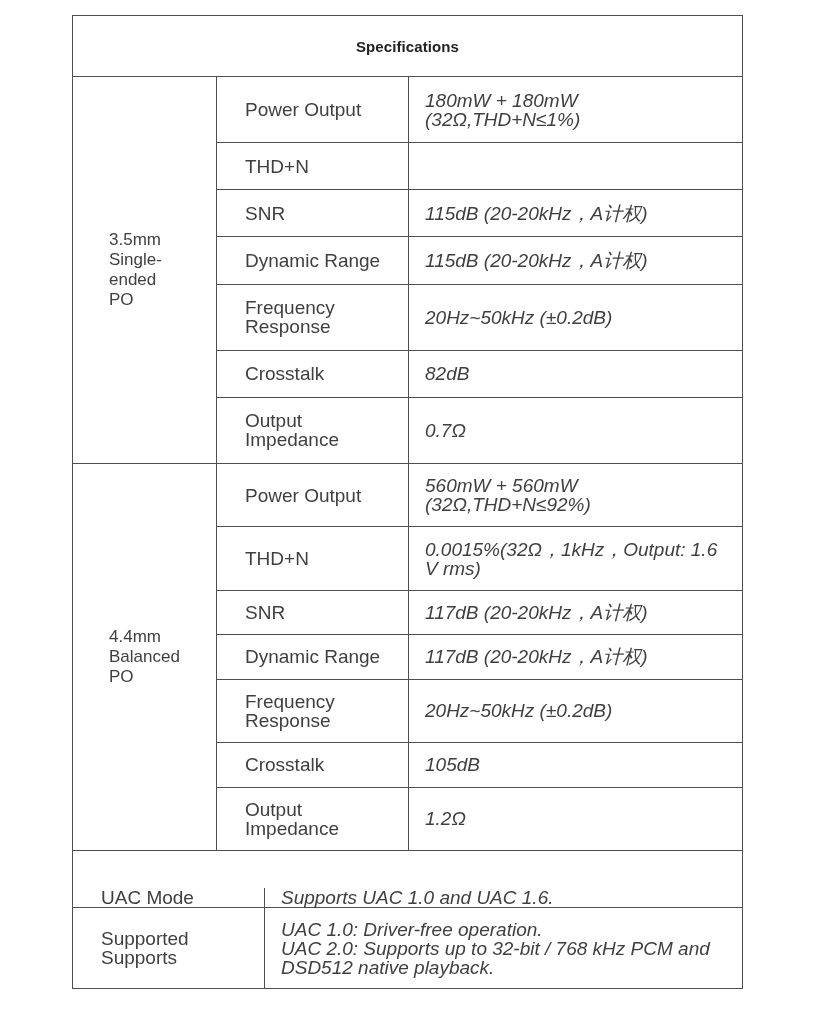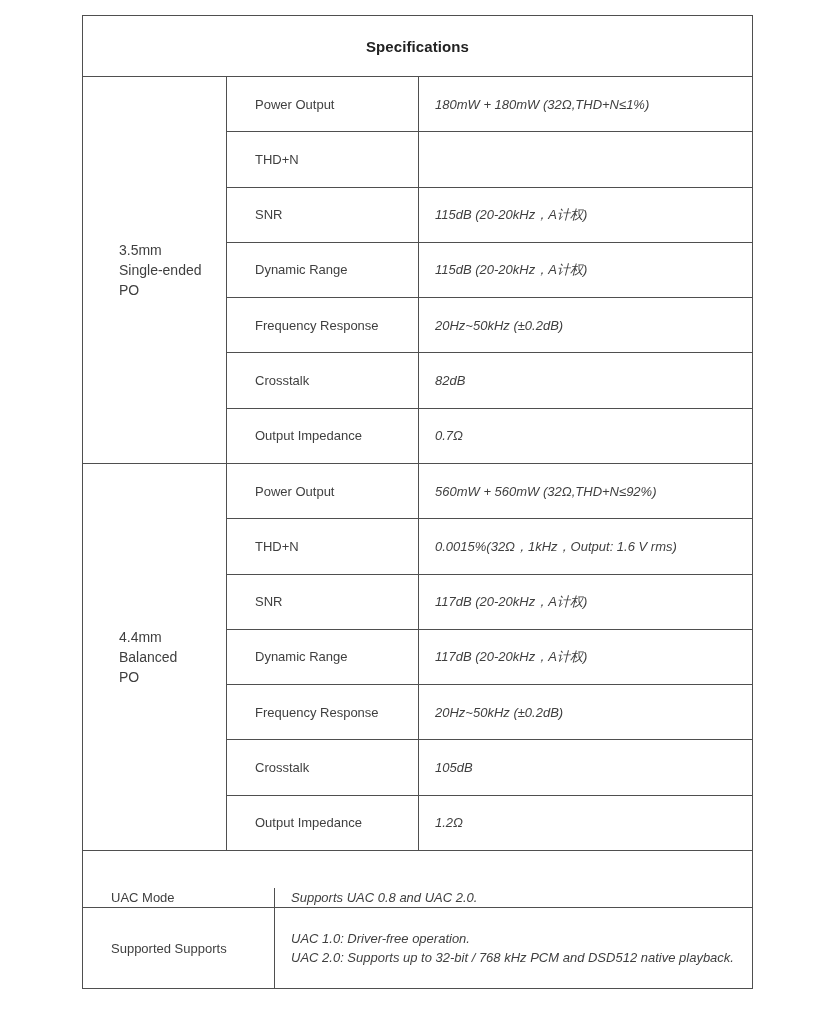--- a/index.html
+++ b/index.html
@@ -5,21 +5,21 @@
   * { margin: 0; padding: 0; box-sizing: border-box; }
   html, body {
     width: 821px; height: 1024px;
     background: #ffffff;
     font-family: "Liberation Sans", "DejaVu Sans", sans-serif;
     color: #3f3f3f;
     overflow: hidden;
   }
   .spec-table {
     position: absolute;
-    left: 82px; top: 15px;
+    left: 72px; top: 15px;
     width: 671px; height: 974px;
     border: 1px solid #4f4f4f;
     display: flex;
     flex-direction: column;
     background: #ffffff;
   }
   .title-row {
     height: 61px;
     flex: 0 0 61px;
     border-bottom: 1px solid #4f4f4f;
@@ -38,42 +38,42 @@
   .group.g1, .group.g2 { flex: 0 0 387px; border-bottom: 1px solid #4f4f4f; }
   .group.g3 { flex: 1 1 auto; }
   .group-label {
     flex: 0 0 144px;
     width: 144px;
     border-right: 1px solid #4f4f4f;
     display: flex;
     align-items: center;
     padding-left: 36px;
     padding-right: 8px;
-    font-size: 14px;
+    font-size: 17px;
     line-height: 20px;
     white-space: pre-line;
   }
   .group-rows {
     flex: 1 1 auto;
     display: flex;
     flex-direction: column;
   }
   .spec-row {
     flex: 1 1 auto;
     display: flex;
     flex-direction: row;
     border-bottom: 1px solid #4f4f4f;
   }
   .spec-row:last-child { border-bottom: none; }
   .spec-row.r-uac { flex: 0 0 57px; align-items: flex-end; }
   .spec-row.r-fmt { flex: 1 1 auto; }
   .cell {
     display: flex;
     align-items: center;
-    font-size: 13px;
+    font-size: 19px;
     line-height: 19px;
   }
   .cell.param {
     flex: 0 0 192px;
     width: 192px;
     border-right: 1px solid #4f4f4f;
     padding-left: 28px;
     padding-right: 8px;
   }
   .cell.value {
@@ -161,21 +161,21 @@
         <div class="cell param">Output Impedance</div>
         <div class="cell value">1.2Ω</div>
       </div>
     </div>
   </div>
 
   <div class="group g3">
     <div class="group-rows">
       <div class="spec-row r-uac">
         <div class="cell param">UAC Mode</div>
-        <div class="cell value">Supports UAC 0.8 and UAC 2.0.</div>
+        <div class="cell value">Supports UAC 1.0 and UAC 1.6.</div>
       </div>
       <div class="spec-row r-fmt">
         <div class="cell param">Supported Supports</div>
         <div class="cell value">UAC 1.0: Driver-free operation.
 UAC 2.0: Supports up to 32-bit / 768 kHz PCM and DSD512 native playback.</div>
       </div>
     </div>
   </div>
 
 </div>

